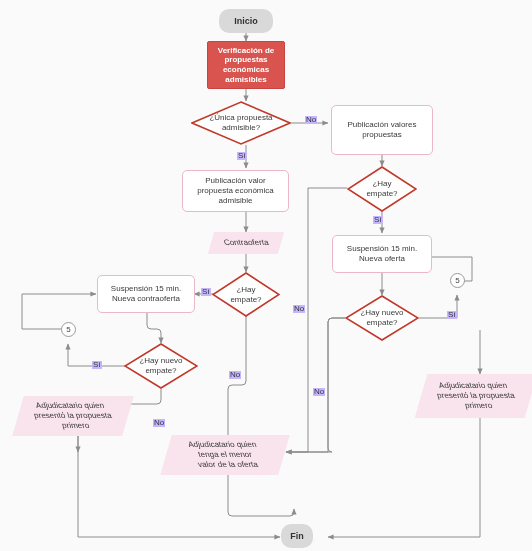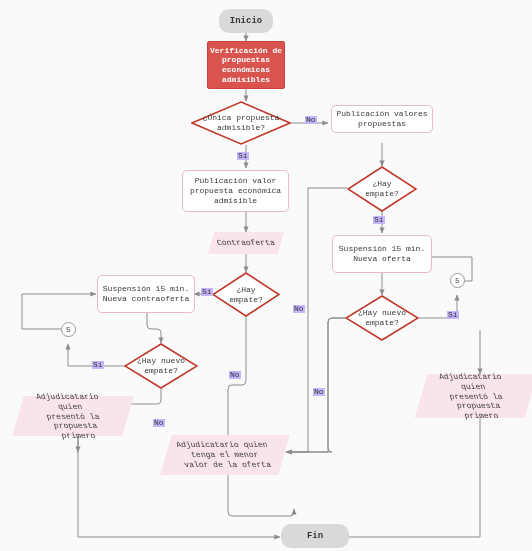--- a/index.html
+++ b/index.html
@@ -5,21 +5,21 @@
   html, body {
     margin: 0;
     padding: 0;
     background: #ffffff;
   }
   #canvas {
     position: relative;
     width: 532px;
     height: 551px;
     background: #fafafa;
-    font-family: Liberation Mono, monospace;
+    font-family: Liberation Sans, sans-serif;
     overflow: hidden;
   }
   #edges {
     position: absolute;
     left: 0; top: 0;
     width: 532px;
     height: 551px;
     pointer-events: none;
   }
   .node {
@@ -183,21 +183,21 @@
   </div>
 
   <div class="node decision" style="left:191px; top:101px; width:100px; height:44px;">
     <svg class="dia" viewBox="0 0 100 44" preserveAspectRatio="none">
       <polygon points="50,1 99,22 50,43 1,22" fill="#ffffff" stroke="#c0392b" stroke-width="1.6"></polygon>
     </svg>
     <span class="dlabel">¿Única propuesta
 admisible?</span>
   </div>
 
-  <div class="node process" style="left:331px; top:105px; width:102px; height:28px;">
+  <div class="node process" style="left:331px; top:105px; width:102px; height:50px;">
     <span>Publicación valores
 propuestas</span>
   </div>
 
   <div class="node process" style="left:182px; top:170px; width:107px; height:42px;">
     <span>Publicación valor
 propuesta económica
 admisible</span>
   </div>
 
@@ -266,21 +266,21 @@
 presentó la propuesta
 primero</span></span>
   </div>
 
   <div class="node output" style="left:166px; top:435px; width:118px; height:40px;">
     <span><span style="display: block; transform: skewX(16deg);">Adjudicatario quien
 tenga el menor
 valor de la oferta</span></span>
   </div>
 
-  <div class="node terminator" style="left:281px; top:524px; width:68px; height:24px;align-items:center;">
+  <div class="node terminator" style="left:281px; top:524px; width:32px; height:24px;align-items:center;">
     <span>Fin</span>
   </div>
 
   <div class="edge-label" style="left:305px; top:116px;">No</div>
   <div class="edge-label" style="left:237px; top:152px;">Sí</div>
   <div class="edge-label" style="left:373px; top:216px;">Sí</div>
   <div class="edge-label" style="left:293px; top:305px;">No</div>
   <div class="edge-label" style="left:201px; top:288px;">Sí</div>
   <div class="edge-label" style="left:229px; top:371px;">No</div>
   <div class="edge-label" style="left:447px; top:311px;">Sí</div>

